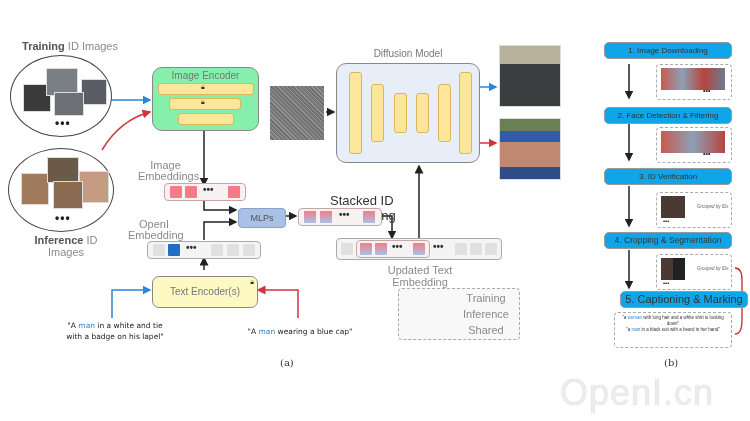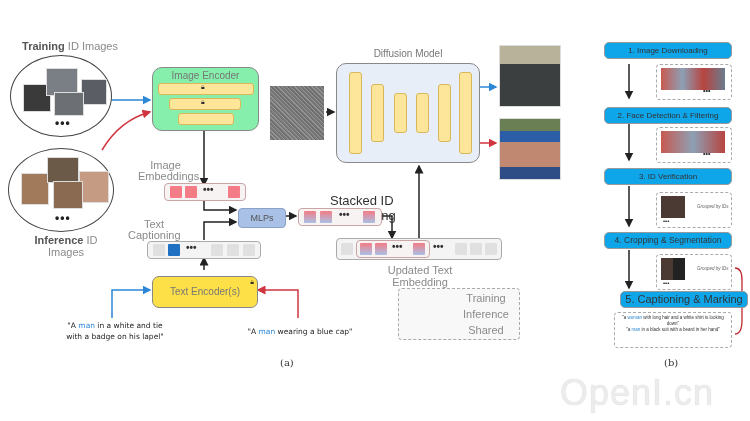--- a/index.html
+++ b/index.html
@@ -127,21 +127,21 @@
   <div class="photo" style="left:499px;top:118px;width:60px;height:60px;background:linear-gradient(#6b7f55 0 20%,#2c5ea8 20% 38%,#c08870 38% 80%,#2e4c86 80%);"></div>
 
   <div class="abs lbl" style="left:138px;top:160px;width:55px;line-height:11px;">Image Embeddings</div>
   <div class="emb" style="left:164px;top:183px;width:80px;height:16px;">
     <div class="cell red" style="left:5px;top:2px;"></div>
     <div class="cell red" style="left:20px;top:2px;"></div>
     <div class="abs" style="left:38px;top:0;font-size:10px;font-weight:bold;color:#333;">•••</div>
     <div class="cell red" style="left:63px;top:2px;"></div>
   </div>
 
-  <div class="abs lbl" style="left:128px;top:219px;width:52px;line-height:11px;">Text Captioning</div>
+  <div class="abs lbl" style="left:128px;top:219px;width:52px;line-height:11px;">OpenI Embedding</div>
   <div class="emb" style="left:147px;top:241px;width:112px;height:16px;border-color:#aaa;background:#f4f4f4;">
     <div class="cell grey" style="left:5px;top:2px;"></div>
     <div class="cell blue" style="left:20px;top:2px;"></div>
     <div class="abs" style="left:38px;top:0;font-size:10px;font-weight:bold;color:#333;">•••</div>
     <div class="cell grey" style="left:63px;top:2px;"></div>
     <div class="cell grey" style="left:79px;top:2px;"></div>
     <div class="cell grey" style="left:95px;top:2px;"></div>
   </div>
 
   <div class="abs" style="left:238px;top:208px;width:46px;height:18px;background:#a9c1e6;border:1.3px solid #8aa2c8;border-radius:4px;font-size:9px;color:#555;text-align:center;line-height:18px;">MLPs</div>
@@ -162,21 +162,21 @@
       <div class="abs" style="left:35px;top:0;font-size:10px;font-weight:bold;color:#333;">•••</div>
       <div class="cell grad" style="left:56px;top:2px;"></div>
     </div>
     <div class="abs" style="left:96px;top:2px;font-size:10px;font-weight:bold;color:#333;">•••</div>
     <div class="cell grey" style="left:118px;top:4px;"></div>
     <div class="cell grey" style="left:133px;top:4px;"></div>
     <div class="cell grey" style="left:148px;top:4px;"></div>
   </div>
   <div class="abs lbl" style="left:360px;top:264px;width:120px;">Updated Text Embedding</div>
 
-  <div class="box" style="left:152px;top:276px;width:104px;height:30px;background:#fde047;border-radius:7px;">
+  <div class="box" style="left:152px;top:276px;width:104px;height:30px;background:#fef9c3;border-radius:7px;">
     <div class="abs lbl" style="left:0;top:9px;width:104px;font-size:10px;color:#777;">Text Encoder(s)</div>
     <div class="abs" style="right:3px;top:1px;font-size:7px;color:#333;">🔒︎</div>
   </div>
 
   <div class="quote" style="left:50px;top:320px;width:130px;">
     <span>"A </span><span class="man">man</span><span> in a white and tie</span><br><span>with a badge on his lapel"</span>
   </div>
   <div class="quote" style="left:230px;top:326px;width:140px;">
     <span>"A </span><span class="man">man</span><span> wearing a blue cap"</span>
   </div>

